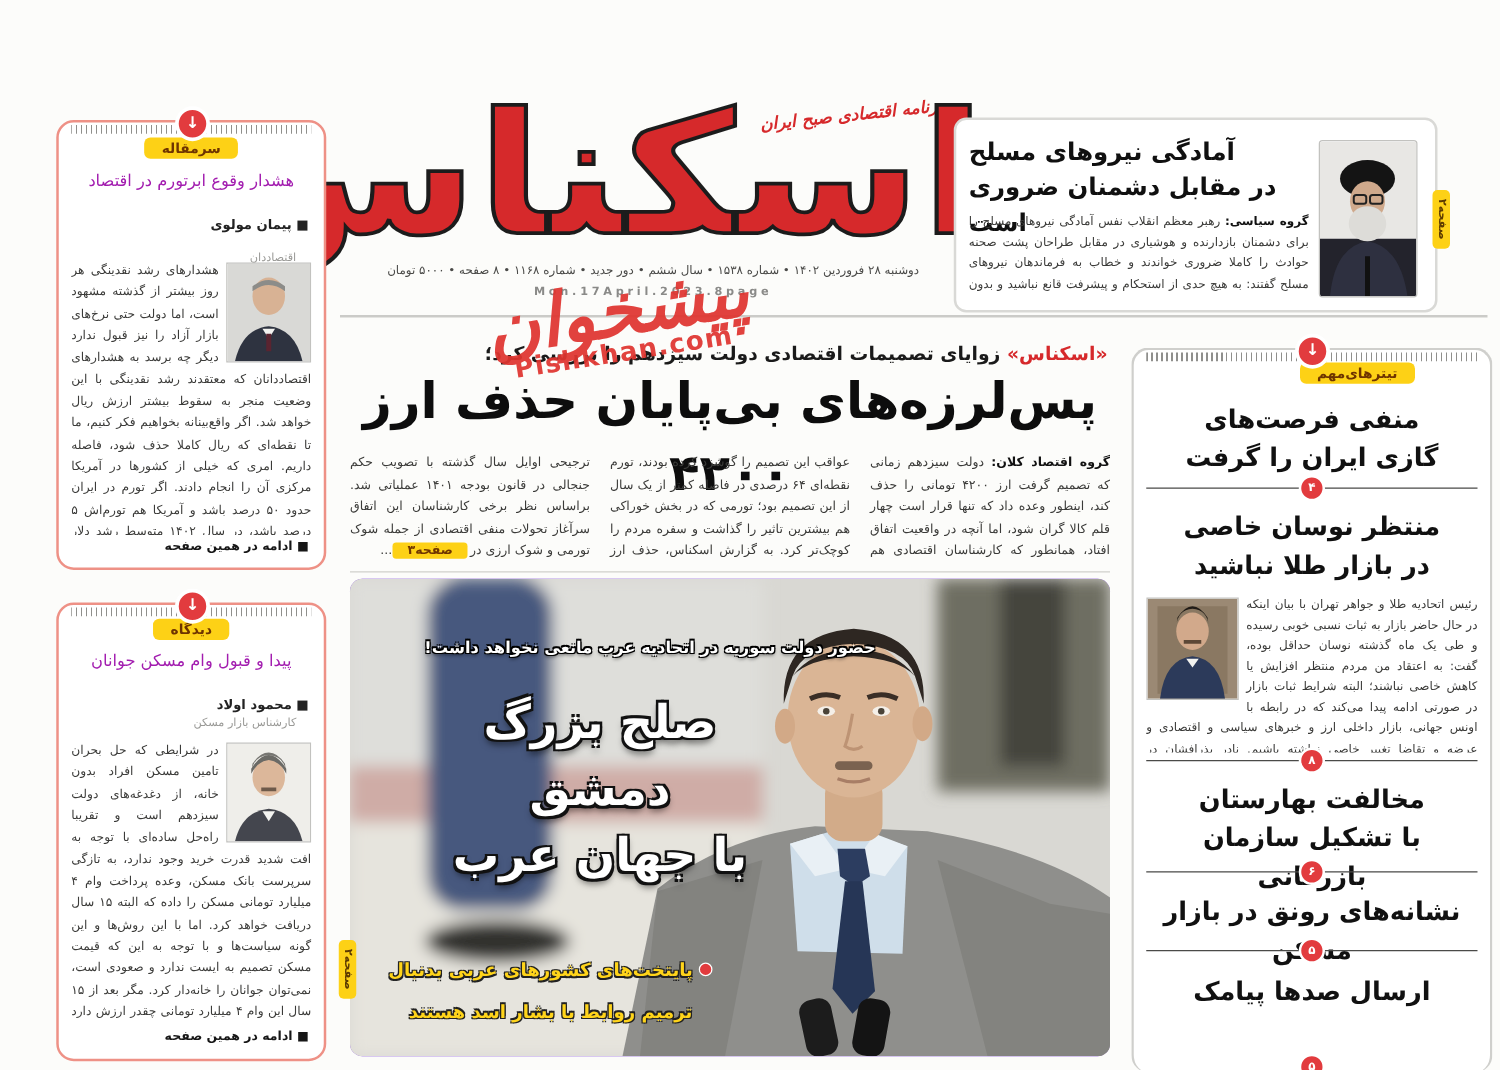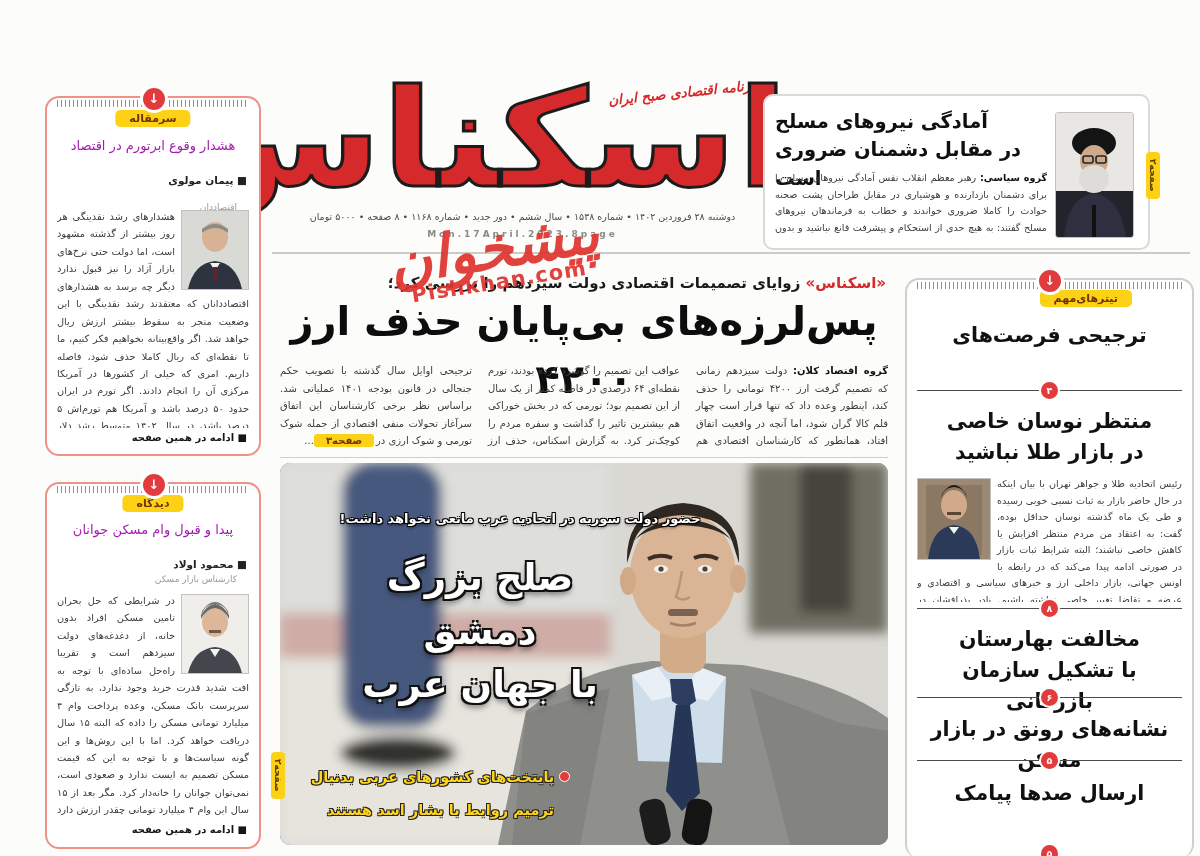--- a/index.html
+++ b/index.html
@@ -247,21 +247,21 @@
       <span>ترمیم روابط با بشار اسد هستند</span>
     </div>
   </div>
   <div class="vtab" style="left:271px;top:752px;">صفحه۲</div>
 
   <div class="card sb">
     <div class="comb"></div>
     <div class="badge" style="top:10px;right:60px;">تیترهای‌مهم</div>
 
     <div class="sb-h" style="top:40px;">
-      <span>ترجیحی فرصت‌های</span><br>
+      <span>منفی فرصت‌های</span><br><span>گازی ایران را گرفت</span>
     </div>
     <div class="sb-div" style="top:110px;"></div>
     <div class="num-dot" style="top:100px;left:132px;">۴</div>
 
     <div class="sb-h" style="top:126px;">
       <span>منتظر نوسان خاصی</span><br><span>در بازار طلا نباشید</span>
     </div>
     <div class="sb-body" style="top:196px;height:126px;">
       <span class="float-photo" style="width:72px;height:80px;display:block;">
         <svg width="72" height="80" viewBox="0 0 72 80">

